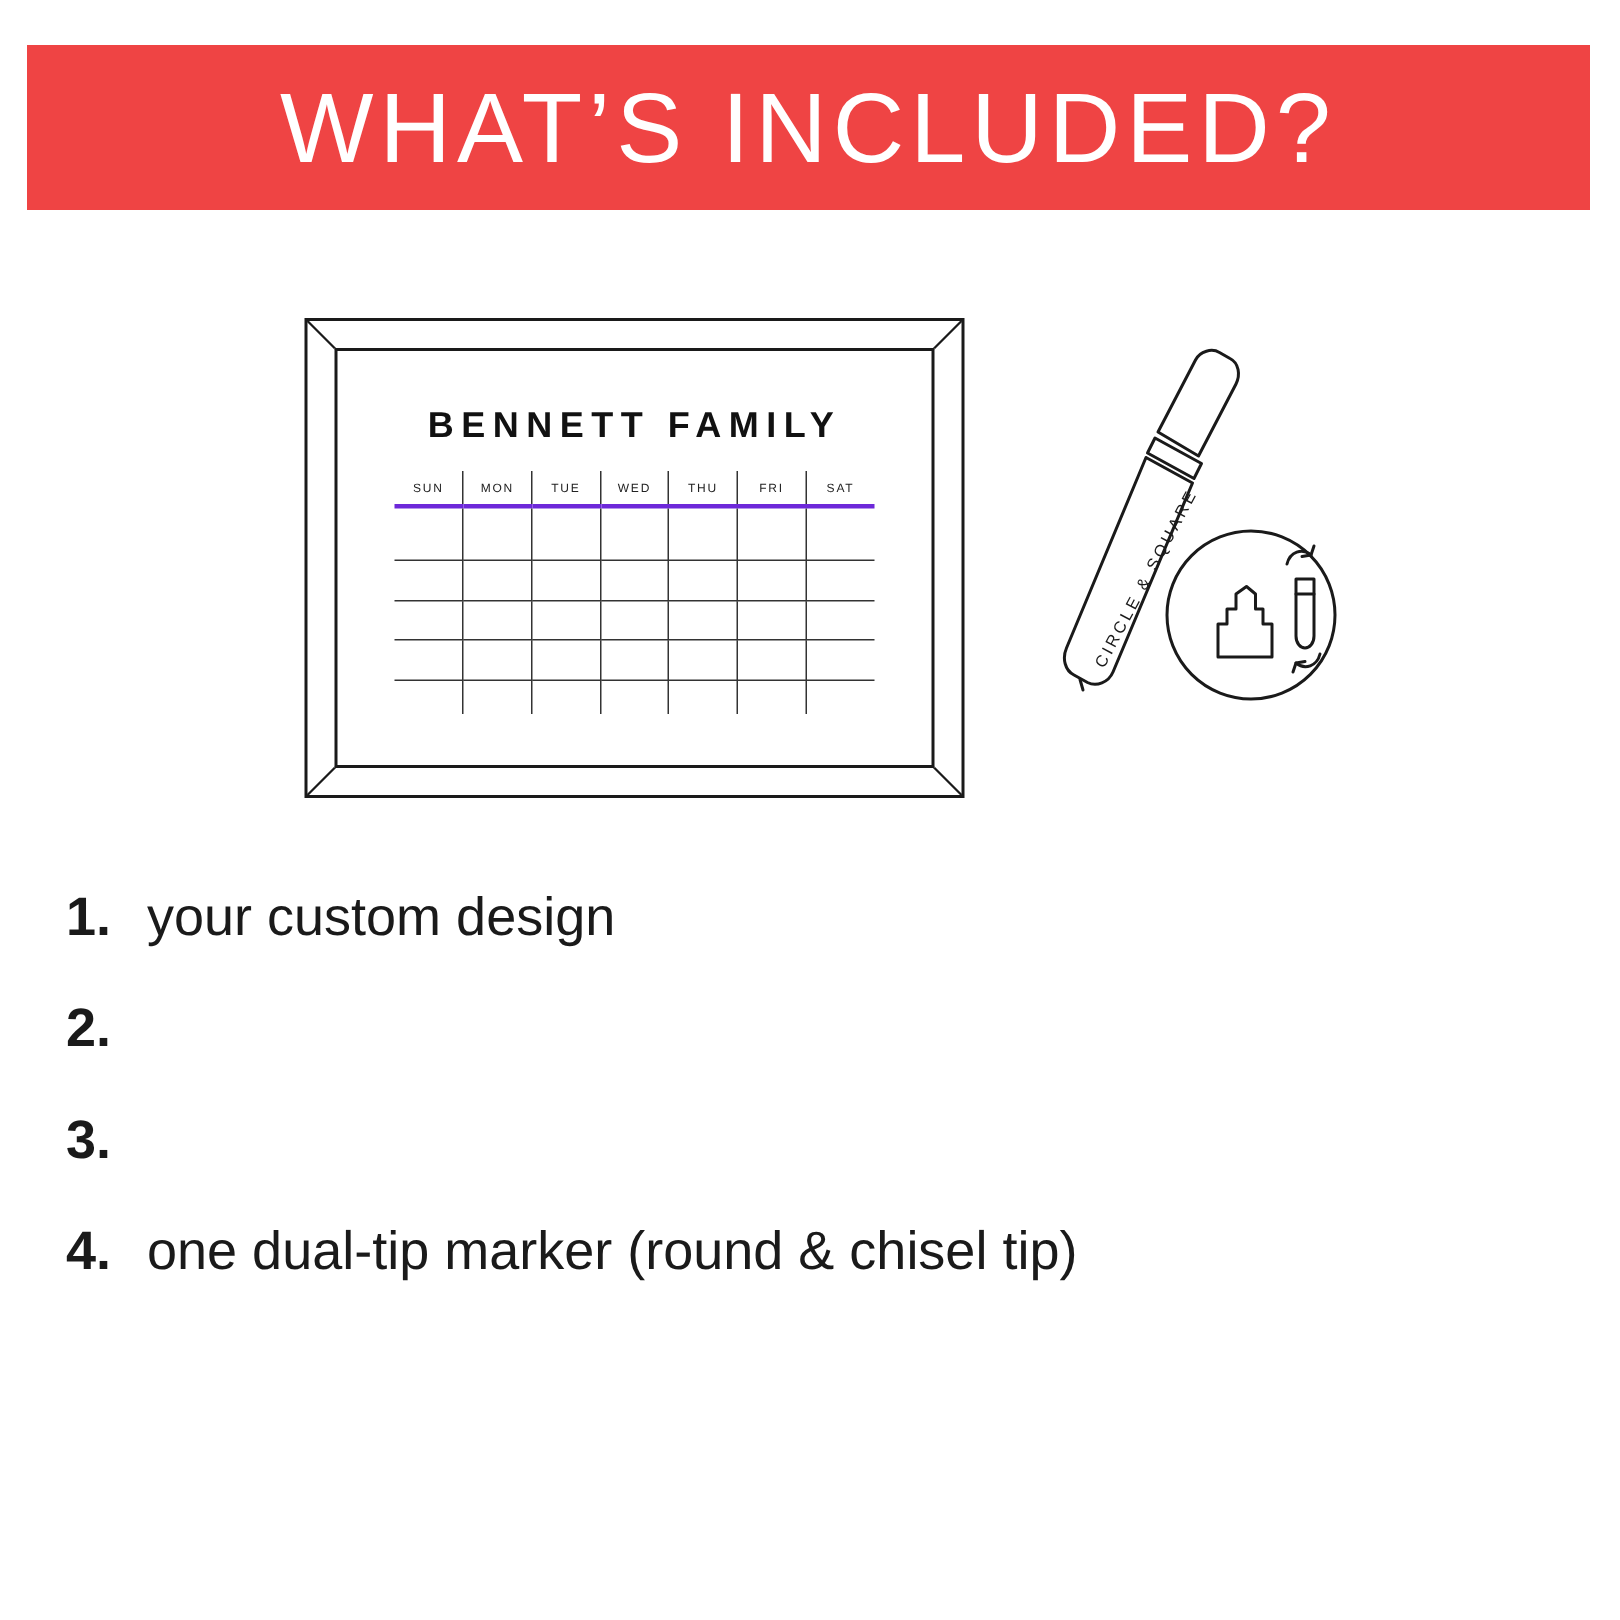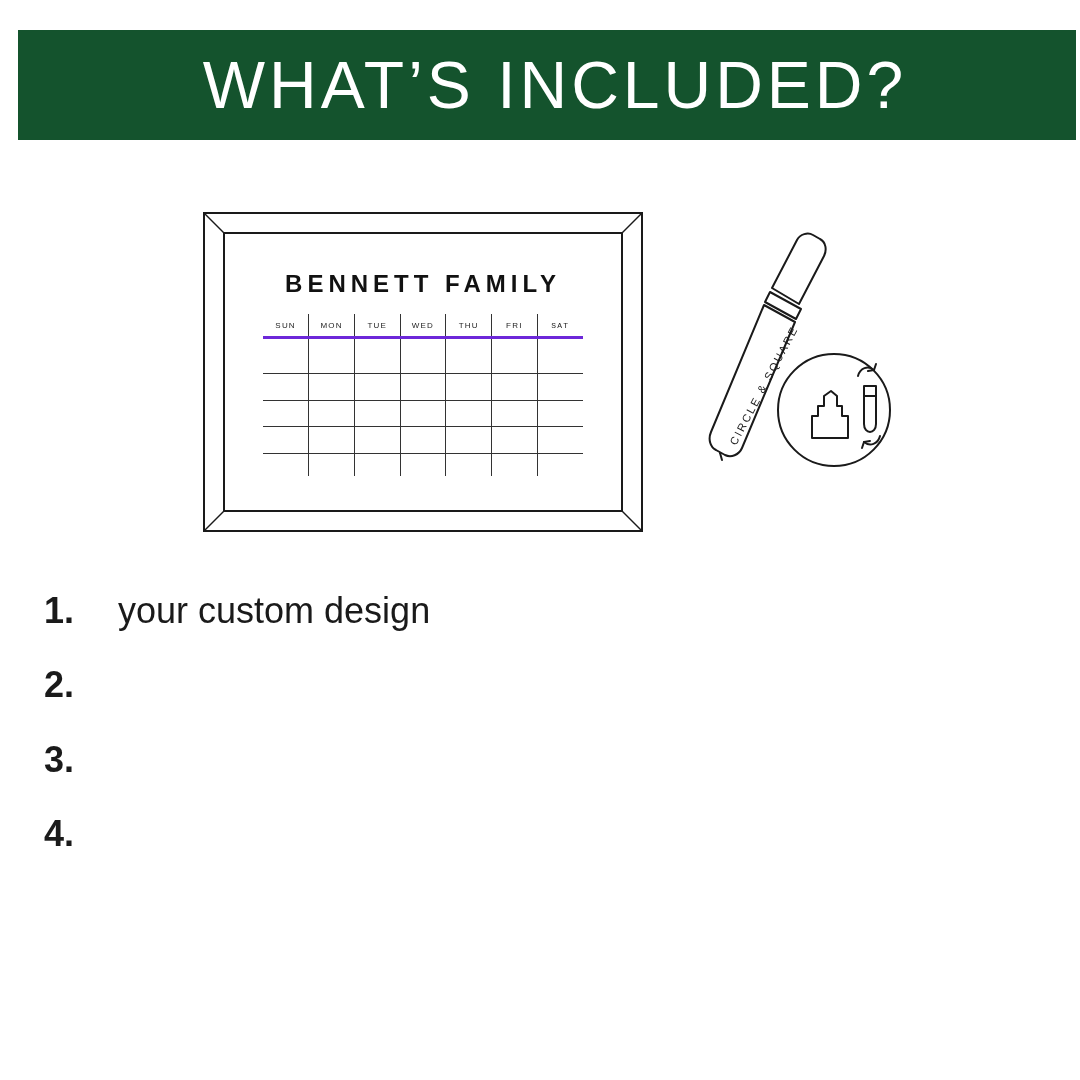--- a/index.html
+++ b/index.html
@@ -16,25 +16,24 @@
     position: relative;
   }
 
   
   .header-banner {
     position: absolute;
     left: 18px;
     top: 30px;
     width: 1042px;
     height: 110px;
-    background: #14532d;
+    background: #ef4444;
     display: flex;
     align-items: center;
     justify-content: center;
-    padding-left: 16px;
   }
   .header-title {
     color: #ffffff;
     font-size: 66px;
     letter-spacing: 4px;
     font-weight: 400;
     line-height: 1;
     font-family: "Liberation Sans", sans-serif;
   }
 
@@ -101,21 +100,21 @@
   }
   .cal-grid th {
     font-size: 8px;
     letter-spacing: 1.2px;
     font-weight: 500;
     color: #222222;
     height: 20px;
     border-bottom: 3px solid #6d28d9;
     border-right: 1px solid #333333;
   }
-  .cal-grid th:last-child { border-right: none; font-family: Liberation Mono, monospace; }
+  .cal-grid th:last-child { border-right: none; }
   .cal-grid td {
     border-bottom: 1px solid #333333;
     border-right: 1px solid #333333;
   }
   .cal-grid td:last-child { border-right: none; }
   .cal-grid tr:last-child td { border-bottom: none; }
 
   
   .marker-wrap {
     position: absolute;
@@ -145,21 +144,20 @@
     text-align: left;
     color: #1a1a1a;
     line-height: 1.18;
   }
   .list-text {
     font-size: 36px;
     font-weight: 400;
     color: #1a1a1a;
     line-height: 1.18;
     white-space: pre-line;
-    margin-left: 20px;
   }
   .item-1 .list-num, .item-1 .list-text { }
 </style>
 </head>
 <body>
 
 <div class="header-banner">
   <div class="header-title">WHAT’S INCLUDED?</div>
 </div>
 
@@ -280,15 +278,16 @@
   <div class="list-item item-2">
     <div class="list-num">2.</div>
   </div>
 
   <div class="list-item item-3">
     <div class="list-num">3.</div>
   </div>
 
   <div class="list-item item-4">
     <div class="list-num">4.</div>
+    <div class="list-text">one dual-tip marker (round &amp; chisel tip)</div>
   </div>
 
 </div>
 
 </body></html>

